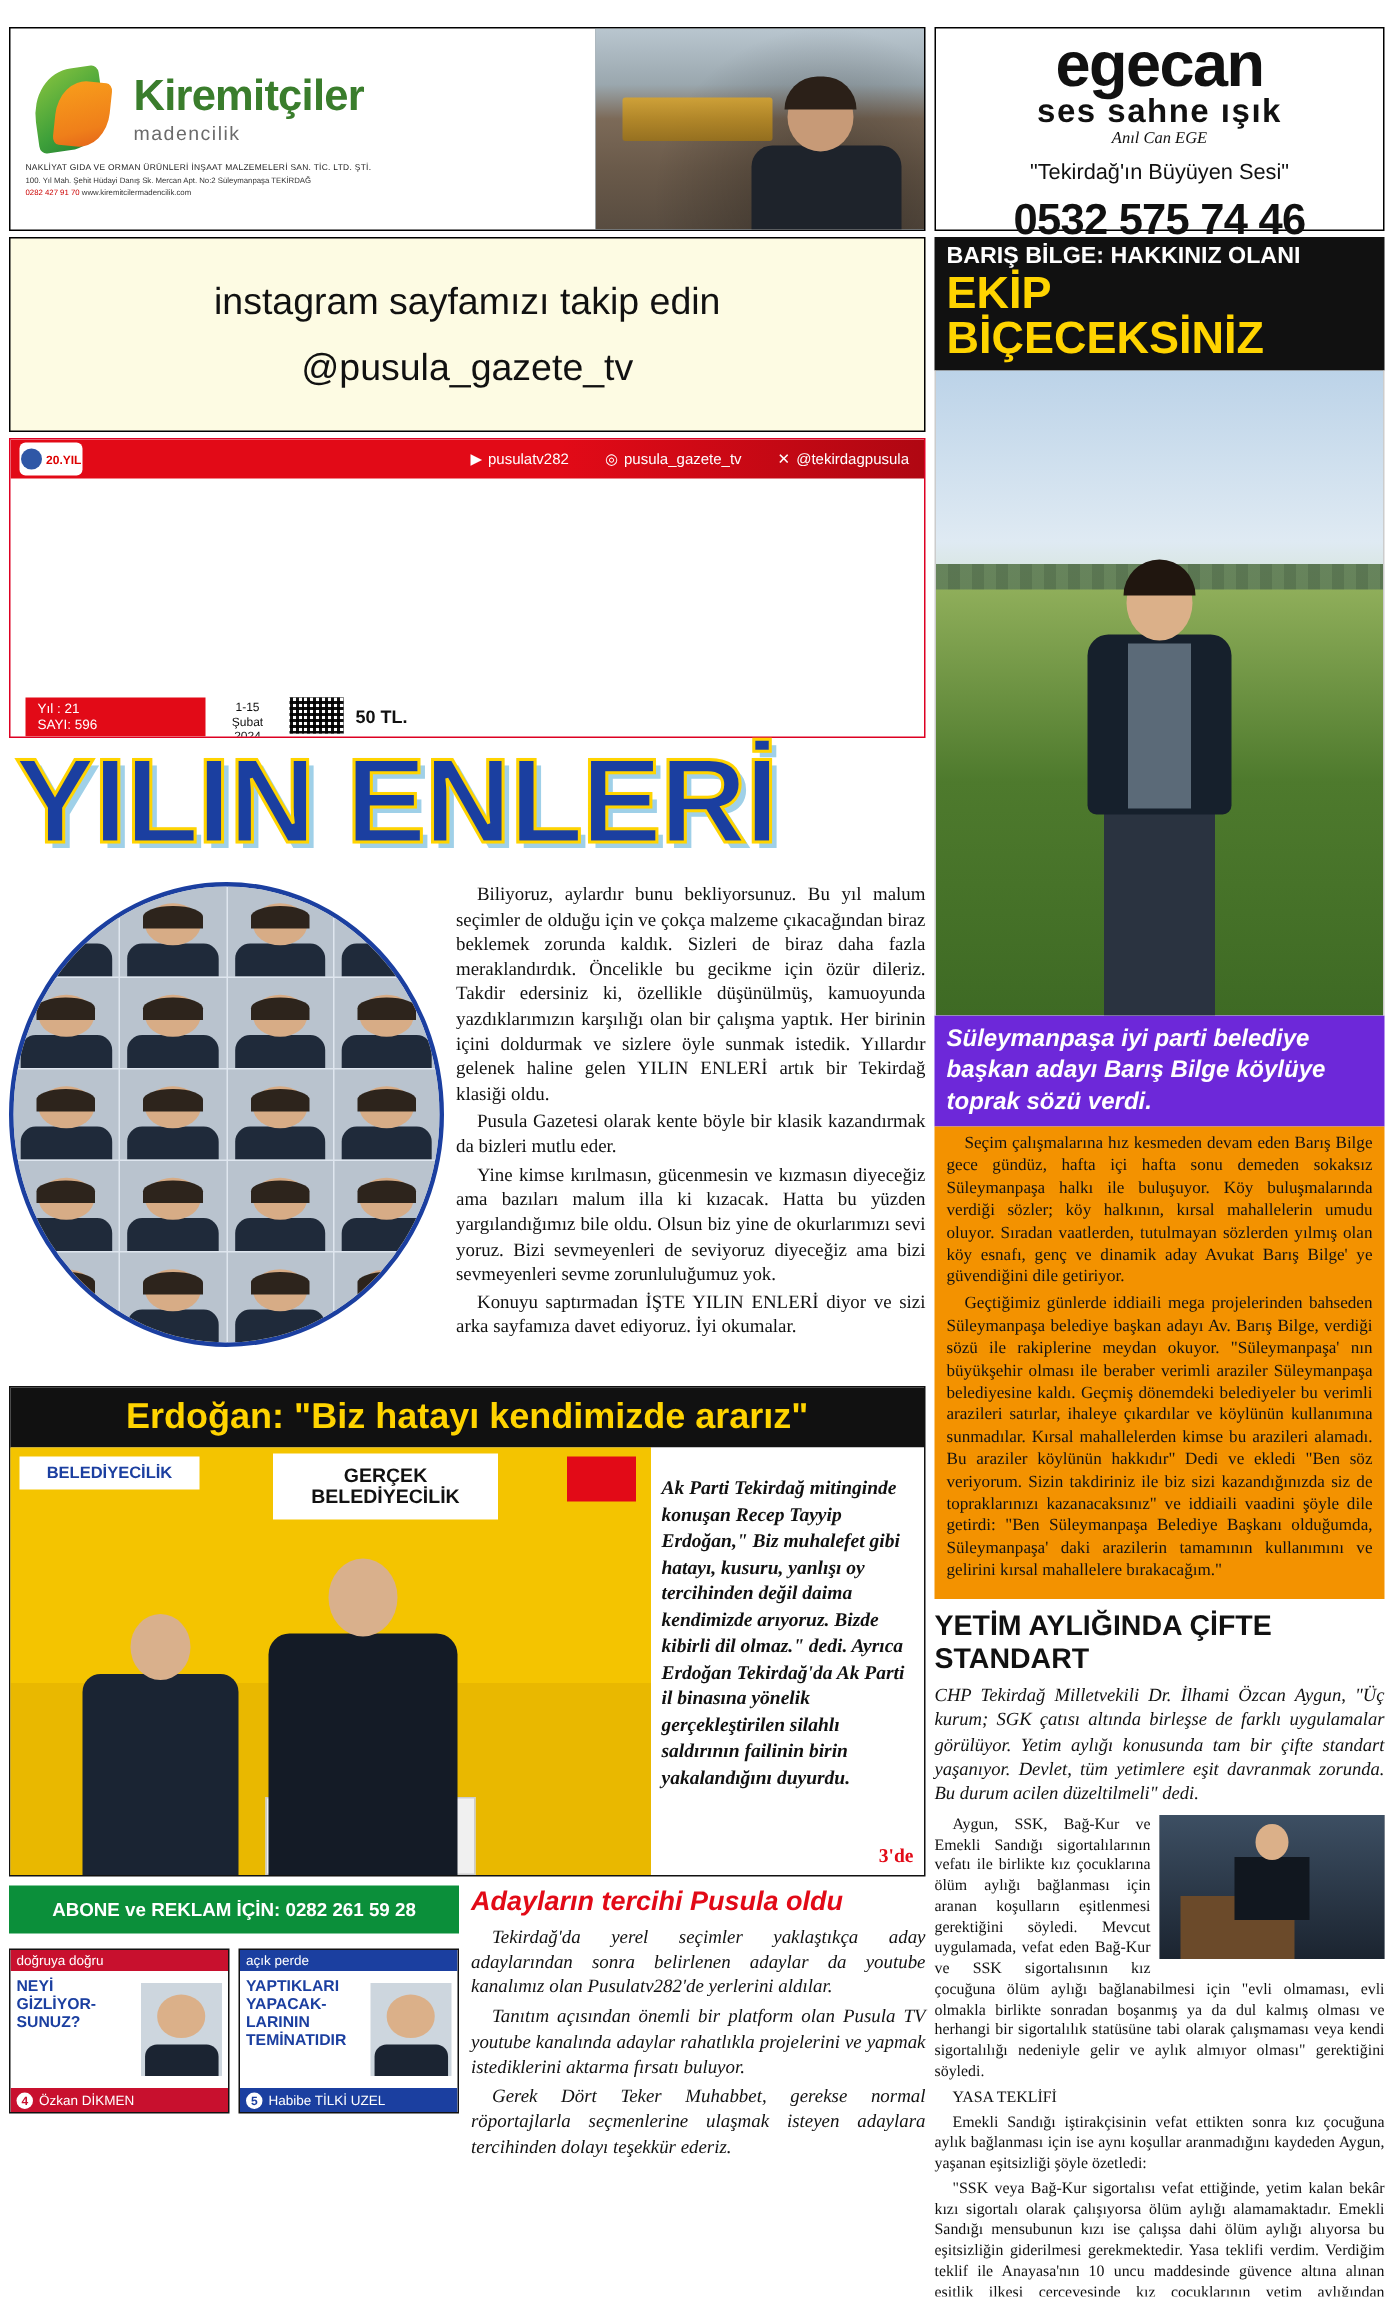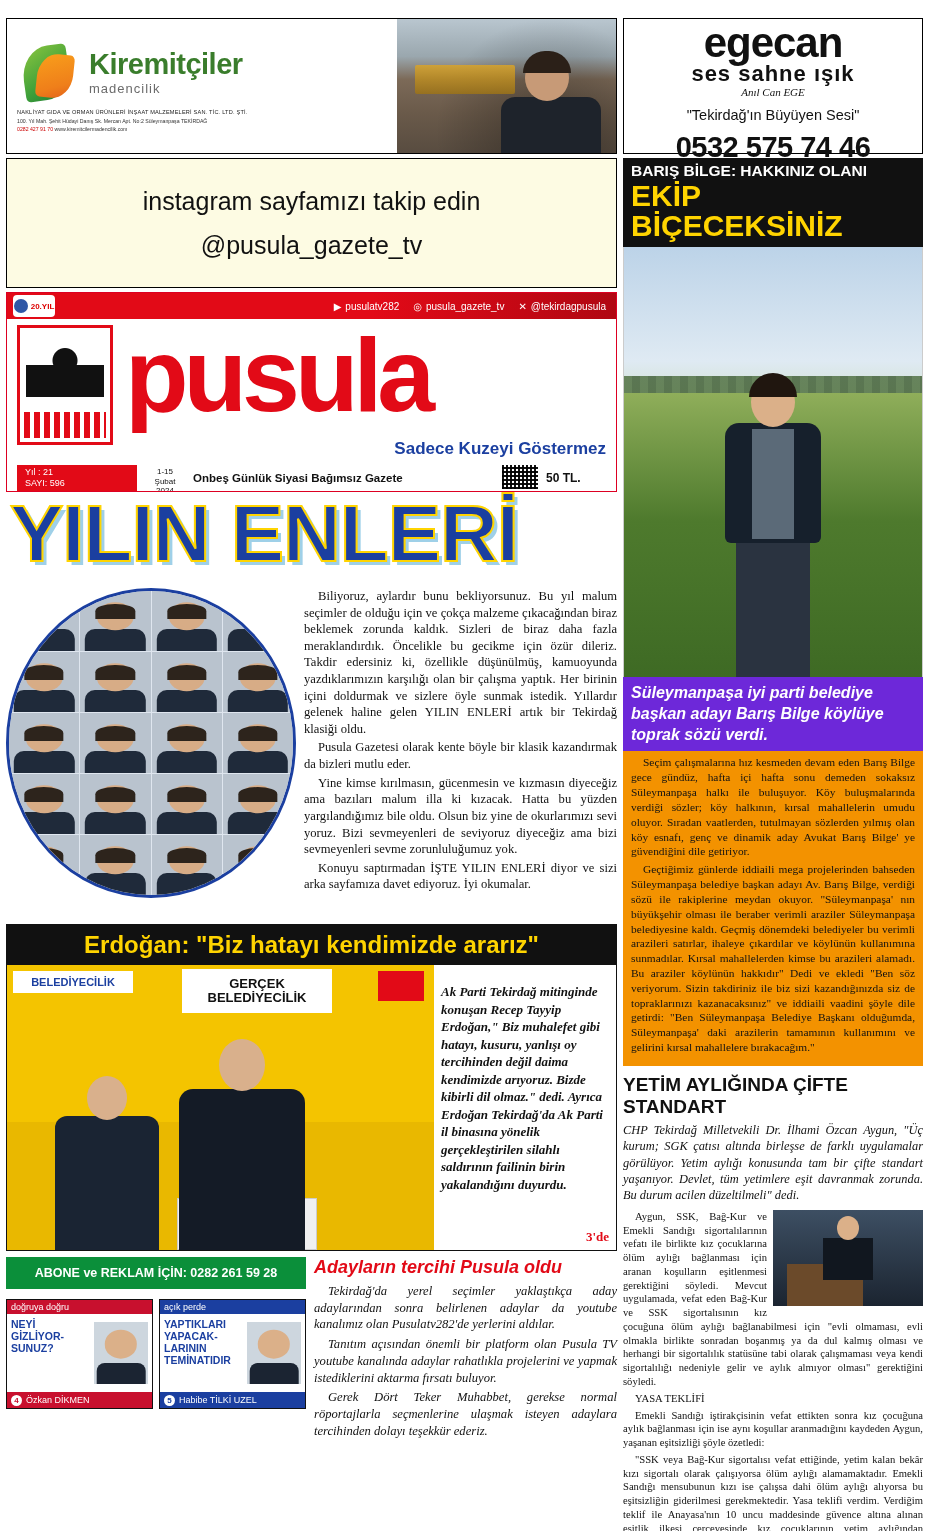--- a/index.html
+++ b/index.html
@@ -79,21 +79,21 @@
   .ad-insta .l2 { font-size:25px; margin-top:14px; }
   .right-col { width:300px; flex:0 0 300px; }
 
   
   .mast {
     margin-top:4px; width:611px; border:1px solid #d02; position:relative; height:200px;
     background:#fff; overflow:hidden;
   }
   .mast-top {
     height:26px; background:linear-gradient(90deg,#e20a17 0%, #e20a17 60%, #b00712 100%);
-    display:flex; align-items:center; justify-content:flex-end; padding-right:10px; gap:14px;
+    display:flex; align-items:center; justify-content:flex-end; padding-right:10px; gap:24px;
     color:#fff; font-family:"Liberation Sans", sans-serif; font-size:10px;
   }
   .mast-top .soc { display:flex; align-items:center; gap:4px; }
   .yil-badge {
     position:absolute; left:6px; top:2px; width:42px; height:22px; background:#fff; border-radius:4px;
     display:flex; align-items:center; justify-content:center; gap:3px;
     font-family:"Liberation Sans", sans-serif; font-size:8px; font-weight:bold; color:#d00;
   }
   .yil-badge .circ { width:14px;height:14px;border-radius:50%;background:#2f57a6;}
   .mast-body { position:relative; height:146px; }
@@ -302,41 +302,30 @@
           </div>
           <div class="soc">
             <span>◎</span>
             <span>pusula_gazete_tv</span>
           </div>
           <div class="soc">
             <span>✕</span>
             <span>@tekirdagpusula</span>
           </div>
         </div>
-        <div class="mast-body">
-          <div class="mast-mark">
-            <div class="fig"></div>
-              <div class="base"></div>
-          </div>
-          <div class="pusula-word">
-            <span>pusula</span>
-          </div>
-          <div class="mast-slogan">Sadece Kuzeyi Göstermez</div>
-        </div>
         <div class="mast-foot">
           <div class="mf-red">
             <span>Yıl : 21</span>
             <span>SAYI: 596</span>
           </div>
           <div class="mf-date">
             <div>1-15</div>
             <div>Şubat</div>
             <div>2024</div>
           </div>
-          <div class="mf-mid">Onbeş Günlük Siyasi Bağımsız Gazete</div>
           <div class="mf-qr"></div>
           <div class="mf-price">50 TL.</div>
         </div>
       </div>
 
       <div class="headline-wrap">
         <div class="headline">YILIN ENLERİ</div>
       </div>
 
       <div class="lead">

